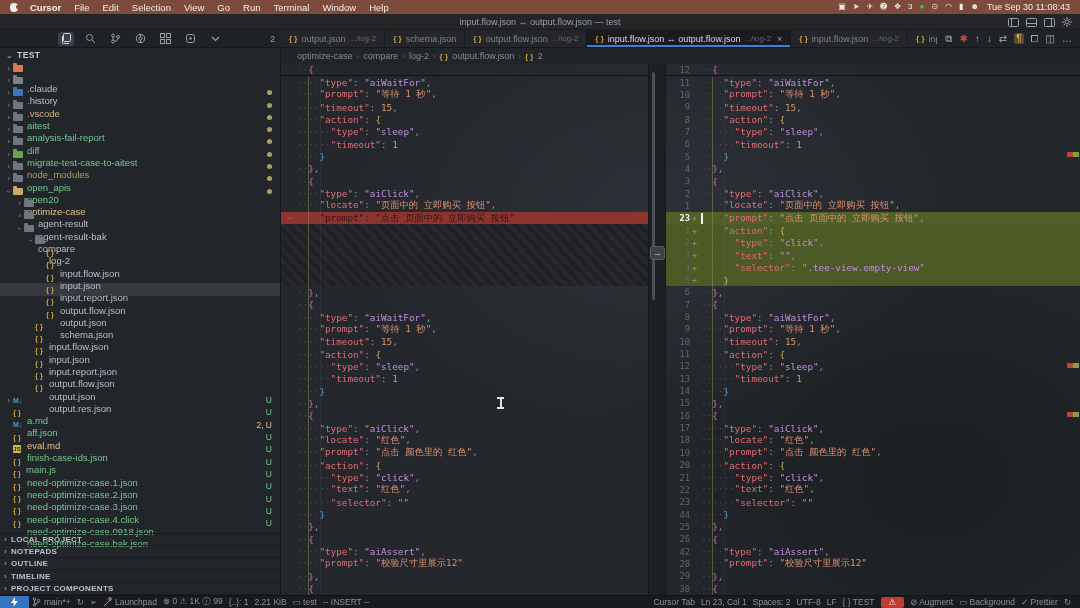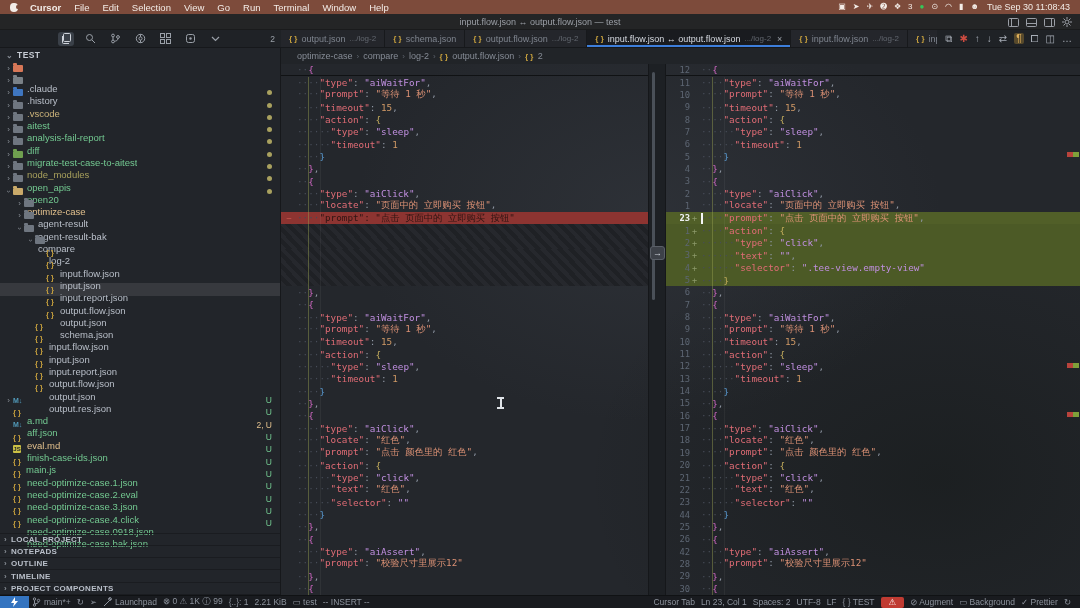--- a/index.html
+++ b/index.html
@@ -515,21 +515,21 @@
           <div class="sb-row" style="padding-left: 4px;">
             <span class="sb-chev"></span>
             <span class="fi-json">{ }</span>
             <span class="sb-label c-green">need-optimize-case.1.json</span>
             <span class="sb-spacer"></span>
             <span class="sb-badge ">U</span>
           </div>
           <div class="sb-row" style="padding-left: 4px;">
             <span class="sb-chev"></span>
             <span class="fi-json">{ }</span>
-            <span class="sb-label c-green">need-optimize-case.2.eval</span>
+            <span class="sb-label c-green">need-optimize-case.2.json</span>
             <span class="sb-spacer"></span>
             <span class="sb-badge ">U</span>
           </div>
           <div class="sb-row" style="padding-left: 4px;">
             <span class="sb-chev"></span>
             <span class="fi-json">{ }</span>
             <span class="sb-label c-green">need-optimize-case.3.json</span>
             <span class="sb-spacer"></span>
             <span class="sb-badge ">U</span>
           </div>

